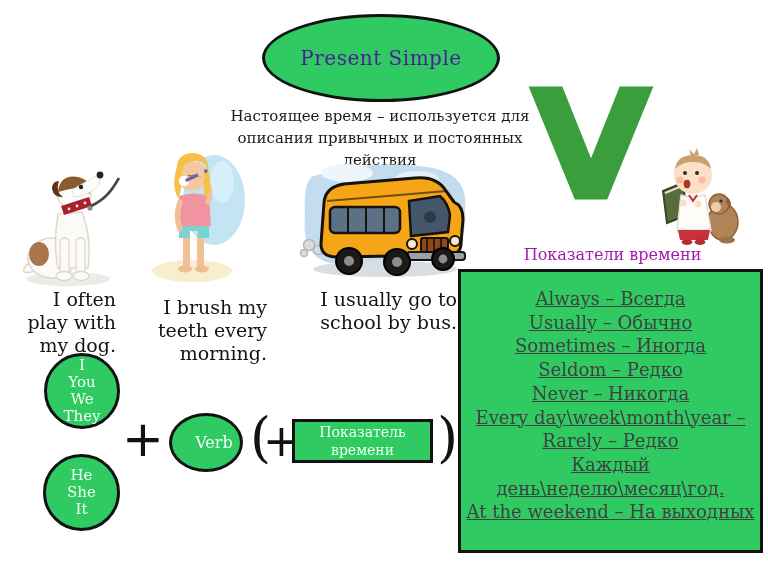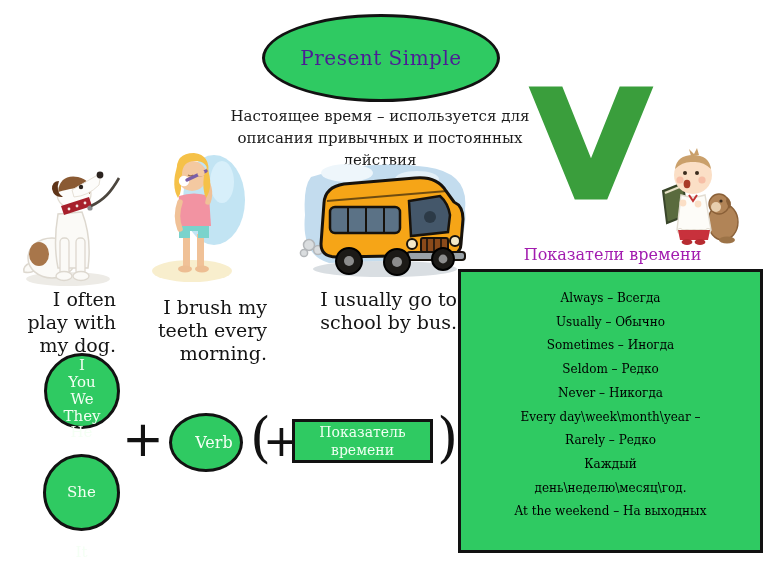--- a/index.html
+++ b/index.html
@@ -33,29 +33,29 @@
   
   .markers-heading{
     position:absolute;left:520px;top:245px;width:185px;text-align:center;
     font-size:16px;color:#a21caf;
   }
   .markers-box{
     position:absolute;left:458px;top:269px;width:305px;height:284px;box-sizing:border-box;
     background:var(--green);border:3px solid #121212;
     padding-top:15px;text-align:center;
   }
-  .markers-box div{color:#000000;font-size:12px;line-height:23.7px;white-space:nowrap;}
+  .markers-box div{color:#404040;font-size:18px;line-height:23.7px;white-space:nowrap;text-decoration:underline;}
   
   .subject-circle{
     position:absolute;background:var(--green);border:3px solid #121212;border-radius:50%;
     box-sizing:border-box;display:flex;flex-direction:column;align-items:center;justify-content:center;
   }
   .subject-circle span{color:#f4fff4;font-size:15px;line-height:17px;}
   .circ-plural{left:44px;top:353px;width:76px;height:76px;}
-  .circ-singular{left:43px;top:454px;width:77px;height:77px;gap:43px;}
+  .circ-singular{left:43px;top:454px;width:77px;height:77px;}
   .plus-sign{
     position:absolute;left:122px;top:409px;font-size:50px;line-height:60px;color:#121212;
     font-family:"DejaVu Sans","Liberation Sans",sans-serif;
   }
   .verb-ellipse{
     position:absolute;left:169px;top:413px;width:74px;height:59px;box-sizing:border-box;
     background:var(--green);border:3px solid #121212;border-radius:50%;
     display:flex;align-items:center;justify-content:center;
   }
   .verb-ellipse span{color:#f4fff4;font-size:16px;margin-left:16px;}

